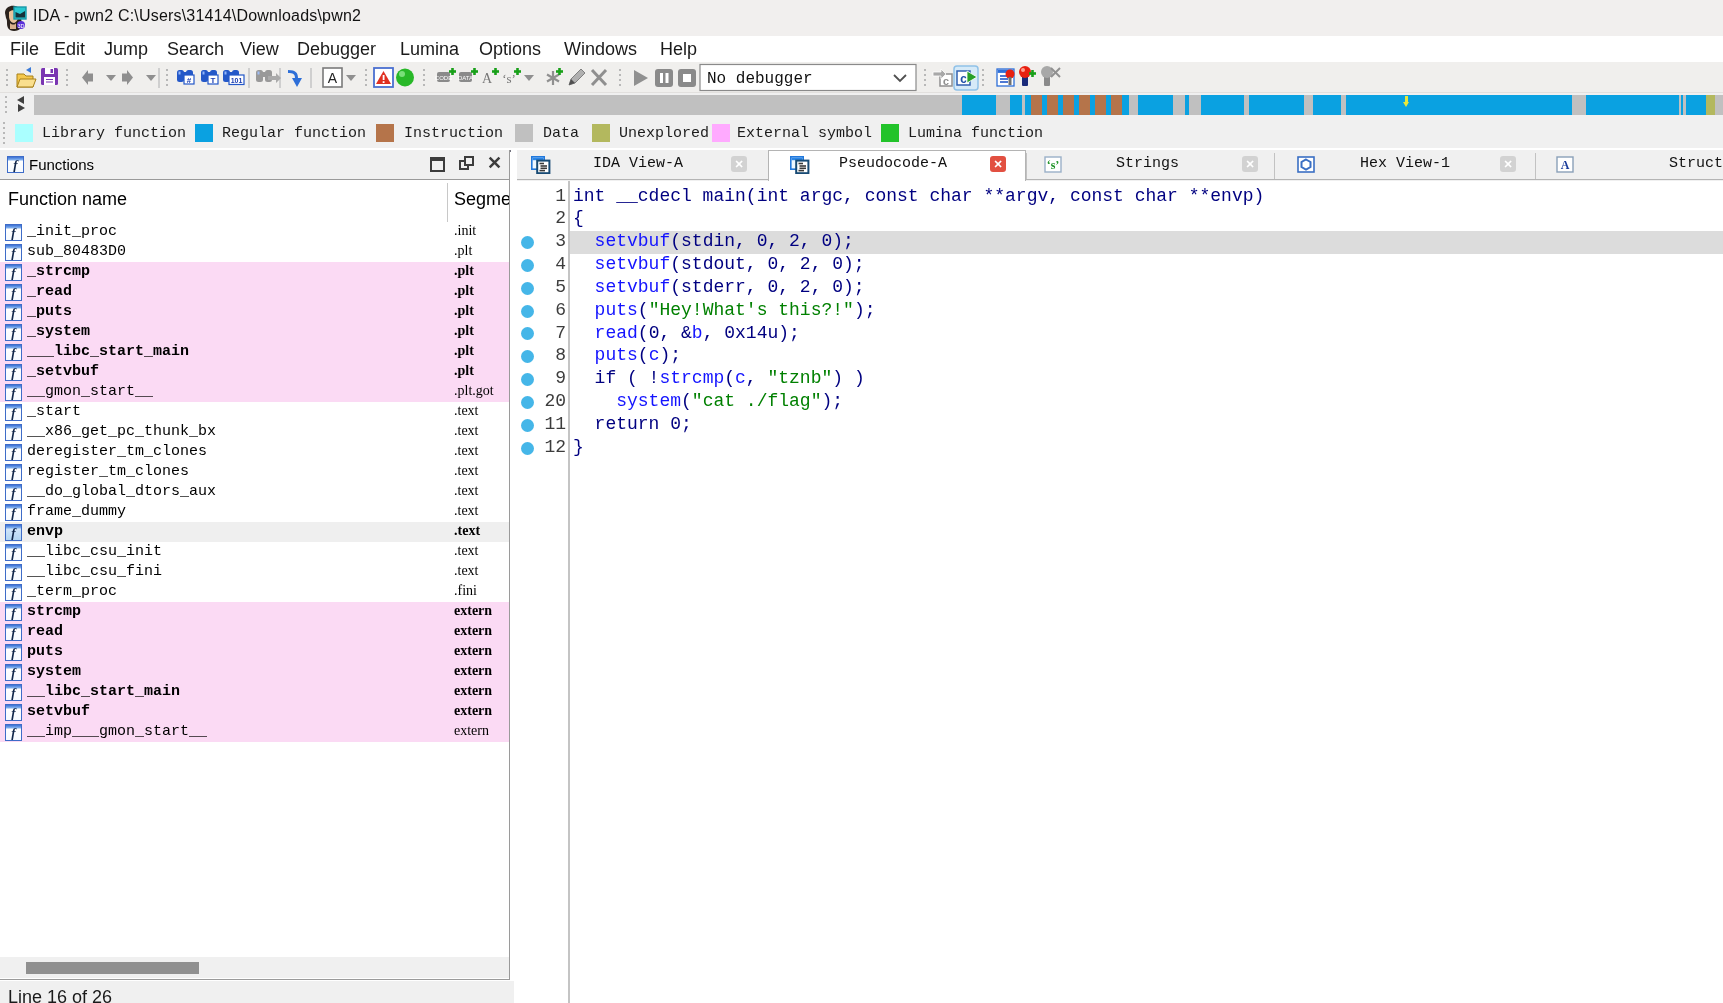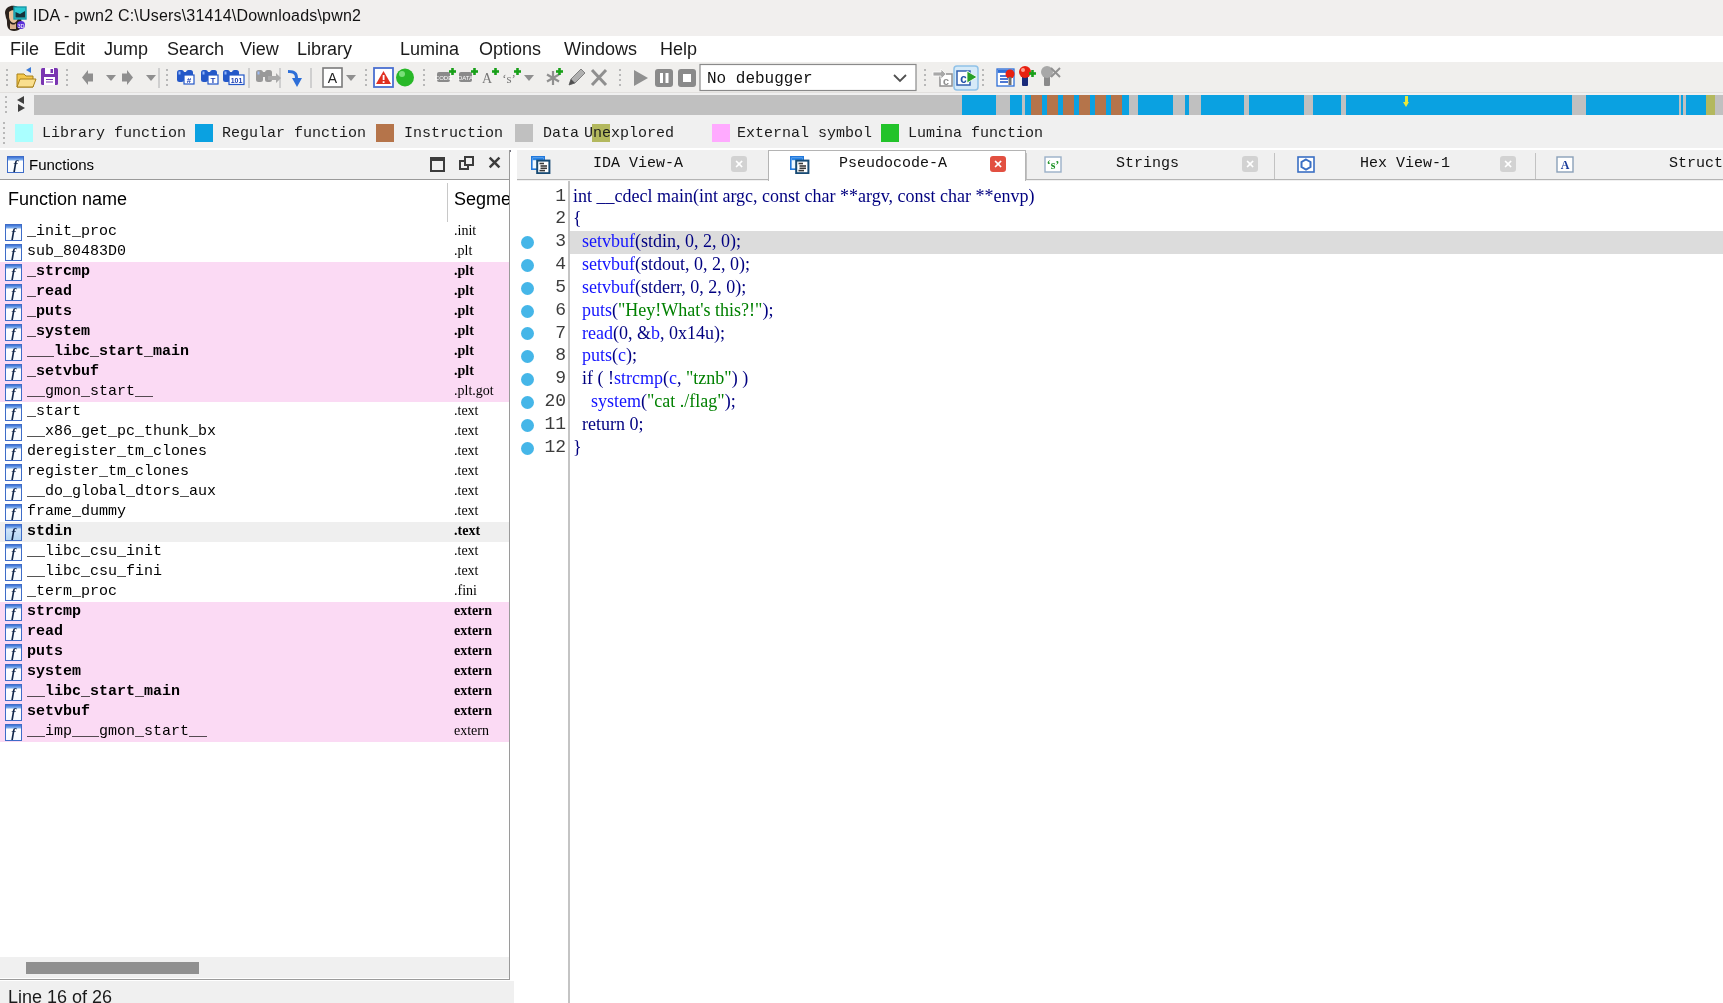--- a/index.html
+++ b/index.html
@@ -34,21 +34,21 @@
 #fscroll { left:0; top:807px; width:509px; height:21px; background:#f0f0f0; position:absolute; }
 #fthumb { left:26px; top:5px; width:173px; height:12px; background:#909090; position:absolute; }
 #statusbar { left:0; top:981px; width:514px; height:22px; background:#f0f0f0; }
 #statustxt { left:8px; top:6px; font-size:18px; color:#1a1a1a; position:absolute; }
 
 #tabbar { left:517px; top:150px; width:1206px; height:31px; background:#f0f0f0; }
 .tabtxt { position:absolute; top:5px; font-size:15px; font-family:"Liberation Mono",monospace; color:#111; }
 .tclose { position:absolute; top:6px; width:16px; height:16px; background:#d2d2d2; border-radius:3px; color:#ffffff; font-size:11px; text-align:center; line-height:16px; font-weight:bold; }
 #codepane { left:517px; top:181px; width:1206px; height:822px; background:#ffffff; }
 #gutline { left:568px; top:181px; width:2px; height:822px; background:#c4c4c4; }
-.cl { position:absolute; left:573px; font-size:18px; font-family:Liberation Serif, serif; white-space:pre; color:#000080; }
+.cl { position:absolute; left:573px; font-size:18px; font-family:Liberation Mono, monospace; white-space:pre; color:#000080; }
 .ln { position:absolute; font-size:18px; font-family:"Liberation Mono",monospace; color:#3c3c3c; text-align:right; width:44px; left:522px; }
 .dot { position:absolute; left:521px; width:13px; height:13px; border-radius:50%; background:#45b6e8; }
 #hl3 { left:570px; top:231px; width:1153px; height:23px; background:#dcdcdc; }
 .fb { color:#1414ff; }
 .st { color:#008000; }
 </style>
 </head>
 <body>
 
 <div class="abs" id="titlebar">
@@ -63,21 +63,21 @@
 </svg>
   <div class="abs" id="titletxt">IDA - pwn2 C:\Users\31414\Downloads\pwn2</div>
 </div>
 
 <div class="abs" id="menubar">
   <span class="mi" style="left:10px">File</span>
   <span class="mi" style="left:54px">Edit</span>
   <span class="mi" style="left:104px">Jump</span>
   <span class="mi" style="left:167px">Search</span>
   <span class="mi" style="left:240px">View</span>
-  <span class="mi" style="left:297px">Library</span>
+  <span class="mi" style="left:297px">Debugger</span>
   <span class="mi" style="left:400px">Lumina</span>
   <span class="mi" style="left:479px">Options</span>
   <span class="mi" style="left:564px">Windows</span>
   <span class="mi" style="left:660px">Help</span>
 </div>
 
 <div class="abs" id="toolbar">
 <svg width="1723" height="31" viewBox="0 0 1723 31" style="position:absolute;left:0;top:0">
 <line x1="7" y1="7" x2="7" y2="25" stroke="#b8b8b8" stroke-width="2" stroke-dasharray="2 3"></line>
 <line x1="67" y1="7" x2="67" y2="25" stroke="#b8b8b8" stroke-width="2" stroke-dasharray="2 3"></line>
@@ -242,21 +242,21 @@
     </svg>
   <div class="lsq" style="left:15px; background:#aaffff"></div>
     <div class="ltx" style="left:42px">Library function</div>
   <div class="lsq" style="left:195px; background:#0aa1e1"></div>
     <div class="ltx" style="left:222px">Regular function</div>
   <div class="lsq" style="left:376px; background:#b5744a"></div>
     <div class="ltx" style="left:404px">Instruction</div>
   <div class="lsq" style="left:515px; background:#c0c0c0"></div>
     <div class="ltx" style="left:543px">Data</div>
   <div class="lsq" style="left:592px; background:#b3b85e"></div>
-    <div class="ltx" style="left:584px">Unexplored</div>
+    <div class="ltx" style="left:619px">Unexplored</div>
   <div class="lsq" style="left:712px; background:#ffaaff"></div>
     <div class="ltx" style="left:737px">External symbol</div>
   <div class="lsq" style="left:881px; background:#22c32a"></div>
     <div class="ltx" style="left:908px">Lumina function</div>
 </div>
 <div class="abs" id="darkline"></div>
 
 <div class="abs" id="fpanel">
   <div id="ftitle">
     <div class="fico" style="left:7px; top:6px;">f</div>
@@ -342,21 +342,21 @@
         <span class="nm">__do_global_dtors_aux</span>
         <span class="sg">.text</span>
       </div>
 <div class="frow" style="top:352px">
         <div class="fico" style="left:5px; top:2px;">f</div>
         <span class="nm">frame_dummy</span>
         <span class="sg">.text</span>
       </div>
 <div class="frow sel bold" style="top:372px">
         <div class="fico" style="left:5px; top:2px; background:linear-gradient(180deg,#3a70d4 0px,#85b4f0 3px,#cfe4fa 4px,#b0d4f2 16px);">f</div>
-        <span class="nm">stdin</span>
+        <span class="nm">envp</span>
         <span class="sg">.text</span>
       </div>
 <div class="frow" style="top:392px">
         <div class="fico" style="left:5px; top:2px;">f</div>
         <span class="nm">__libc_csu_init</span>
         <span class="sg">.text</span>
       </div>
 <div class="frow" style="top:412px">
         <div class="fico" style="left:5px; top:2px;">f</div>
         <span class="nm">__libc_csu_fini</span>

